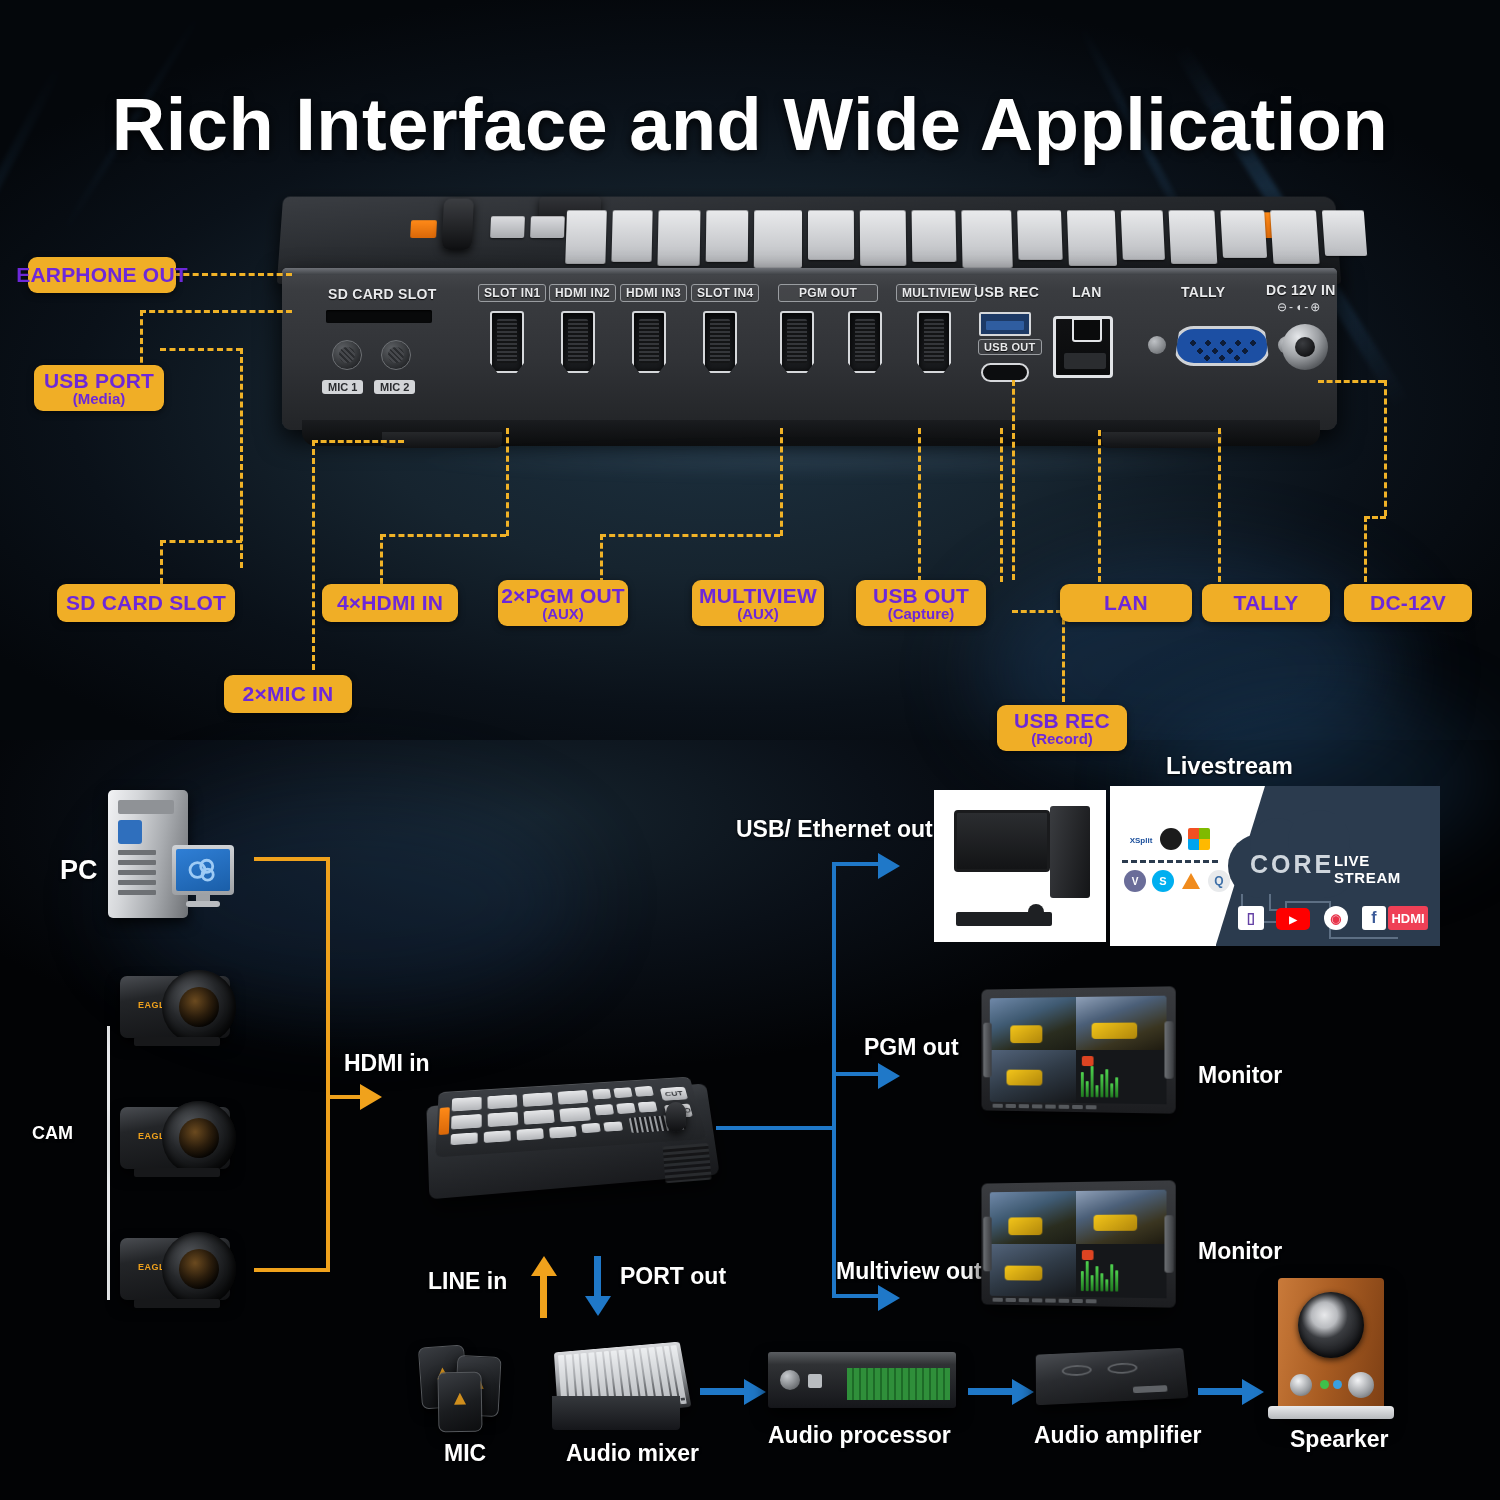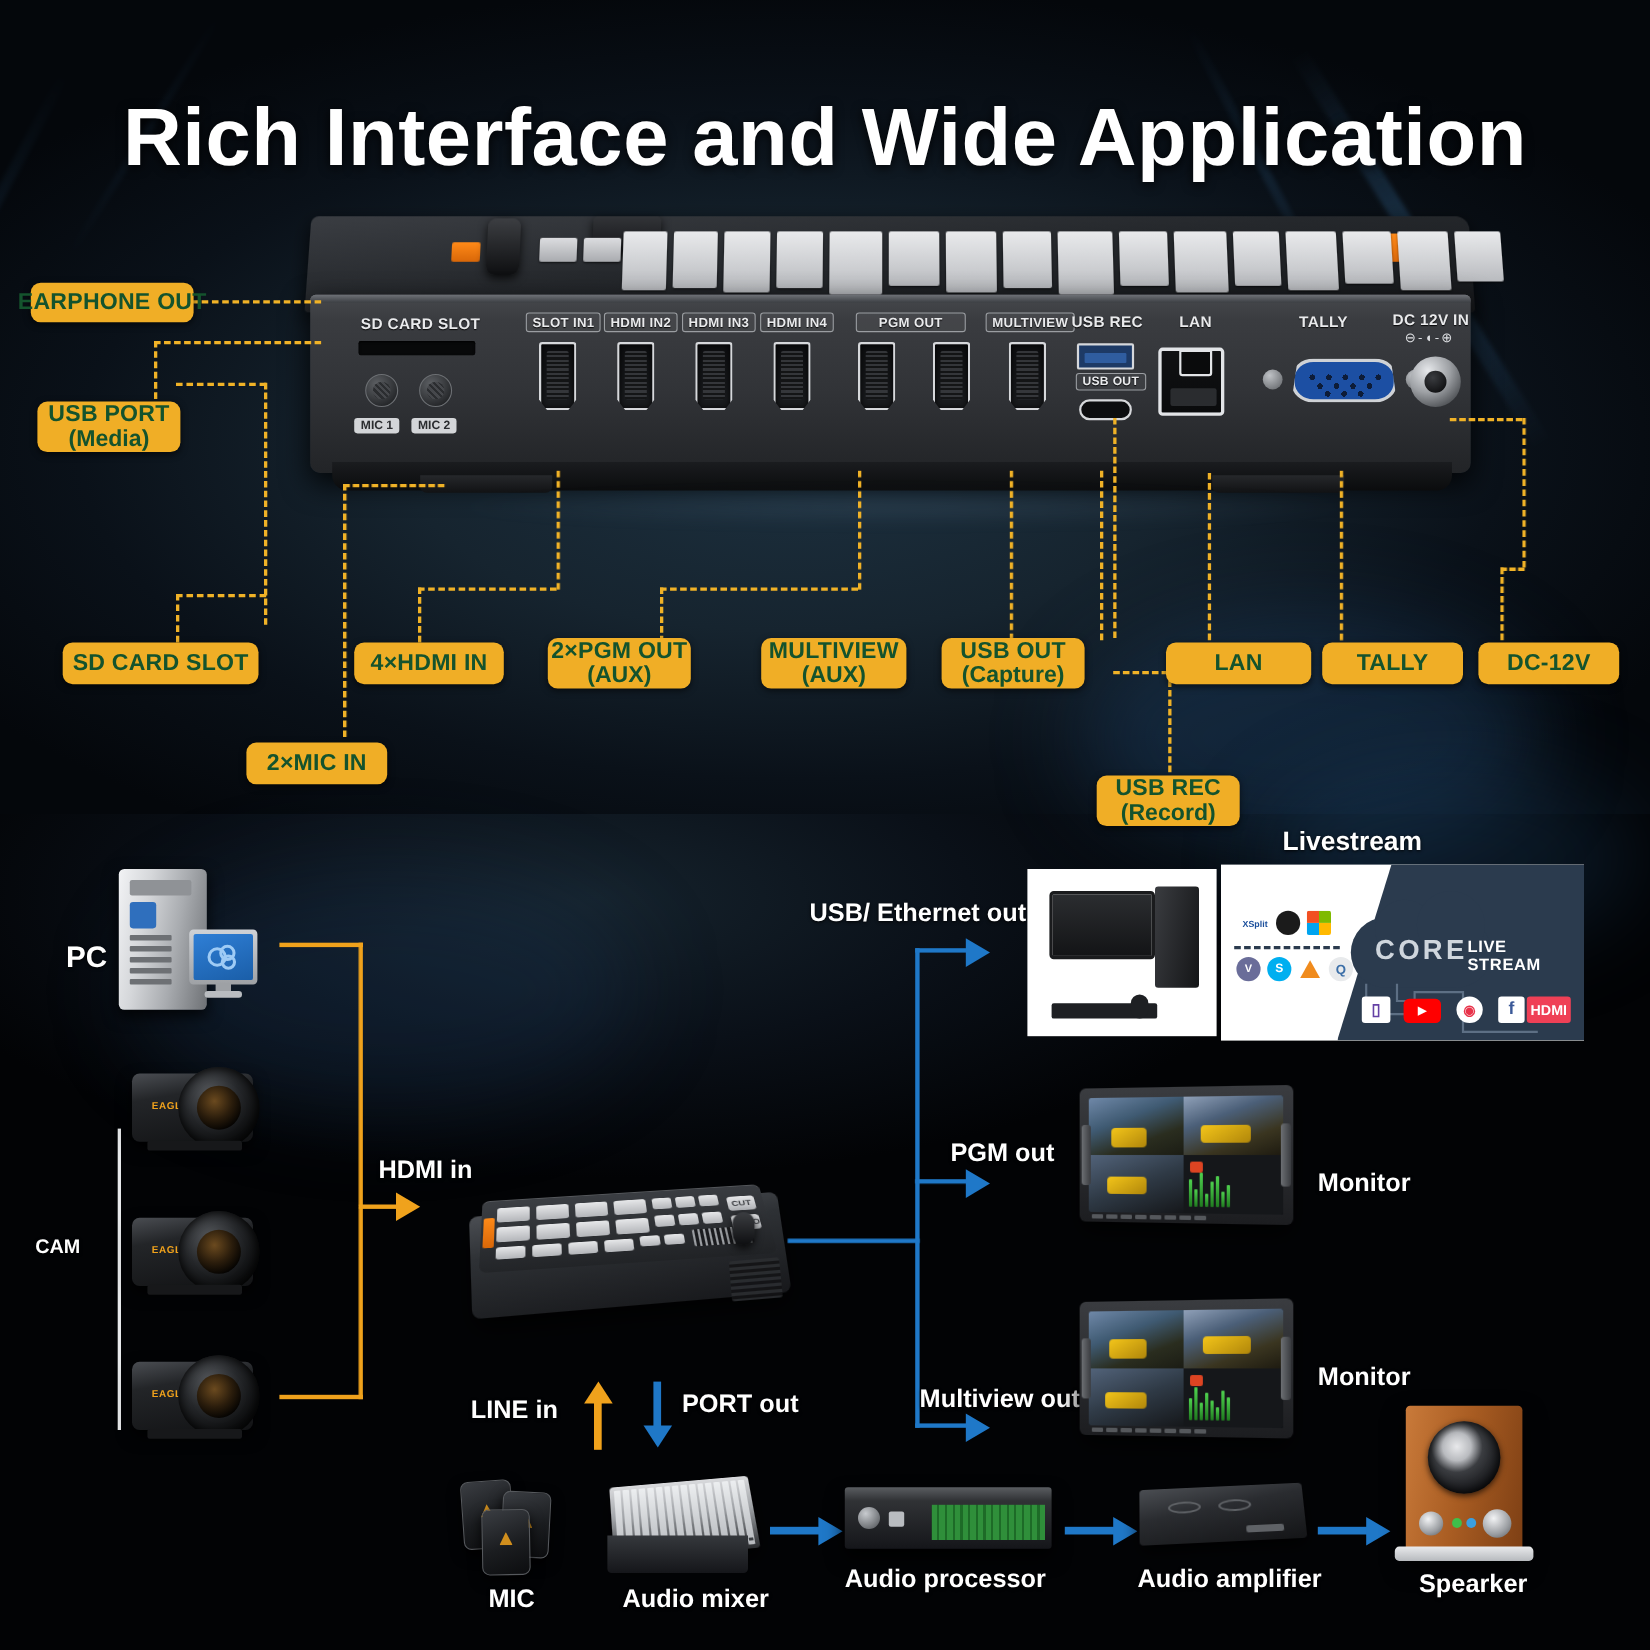--- a/index.html
+++ b/index.html
@@ -125,28 +125,28 @@
   .sdslot{ position:absolute; width:106px; height:13px; background:#08090a; border-radius:2px; box-shadow:inset 0 1px 2px #000;}
   .micjack{ position:absolute; width:30px;height:30px;border-radius:50%;
     background:radial-gradient(circle at 35% 30%,#5e6165,#2a2c2f 70%,#151618 100%);
     border:1px solid #6d7074;}
   .micjack:after{content:"";position:absolute;left:6px;top:6px;width:16px;height:16px;border-radius:50%;
     background:repeating-linear-gradient(45deg,#46484c 0 2px,#2b2d30 2px 4px);}
   .dcsym{ position:absolute; color:#dcdee1; font-size:12px; letter-spacing:2px; white-space:nowrap;}
 
   
   .callout{
-    position:absolute; background:#f0ae26; color:#14532d; border-radius:9px;
+    position:absolute; background:#f0ae26; color:#6d28d9; border-radius:9px;
     font-weight:700; text-align:center; line-height:1.05;
     box-shadow:0 2px 6px rgba(0,0,0,.55);
     display:flex; flex-direction:column; align-items:center; justify-content:center;
     padding:6px 13px;
   }
   .callout .c1{ font-size:21px; letter-spacing:.2px; white-space:nowrap;}
-  .callout .c2{ font-size:21px; font-weight:700; margin-top:-1px;}
+  .callout .c2{ font-size:15px; font-weight:700; margin-top:-1px;}
 
   
   .dash-h{ position:absolute; height:0; border-top:3px dashed #f0b227; }
   .dash-v{ position:absolute; width:0; border-left:3px dashed #f0b227; }
 
   
   .wlabel{ position:absolute; color:#fff; font-weight:700; white-space:nowrap;
            text-shadow:0 1px 3px rgba(0,0,0,.95); }
 
   .arrow-r{ position:absolute; width:0;height:0; border-left:22px solid #1f78c8;
@@ -316,21 +316,21 @@
       <div class="micjack" style="left:99px; top:72px;"></div>
       <div class="mic-lab" style="left:40px; top:112px;">MIC 1</div>
       <div class="mic-lab" style="left:92px; top:112px;">MIC 2</div>
 
       <div class="plab boxed" style="left:196px; top:16px;">SLOT IN1</div>
       <div class="hdmi" style="left:208px; top:43px;"></div>
       <div class="plab boxed" style="left:267px; top:16px;">HDMI IN2</div>
       <div class="hdmi" style="left:279px; top:43px;"></div>
       <div class="plab boxed" style="left:338px; top:16px;">HDMI IN3</div>
       <div class="hdmi" style="left:350px; top:43px;"></div>
-      <div class="plab boxed" style="left:409px; top:16px;">HDMI IN4</div>
+      <div class="plab boxed" style="left:409px; top:16px;">SLOT IN4</div>
       <div class="hdmi" style="left:421px; top:43px;"></div>
 
       <div class="plab boxed" style="left:496px; top:16px; width:100px; text-align:center;">PGM OUT</div>
       <div class="hdmi" style="left:498px; top:43px;"></div>
       <div class="hdmi" style="left:566px; top:43px;"></div>
 
       <div class="plab boxed" style="left:614px; top:16px;">MULTIVIEW</div>
       <div class="hdmi" style="left:635px; top:43px;"></div>
 
       <div class="plab plain" style="left:692px; top:16px;">USB REC</div>

